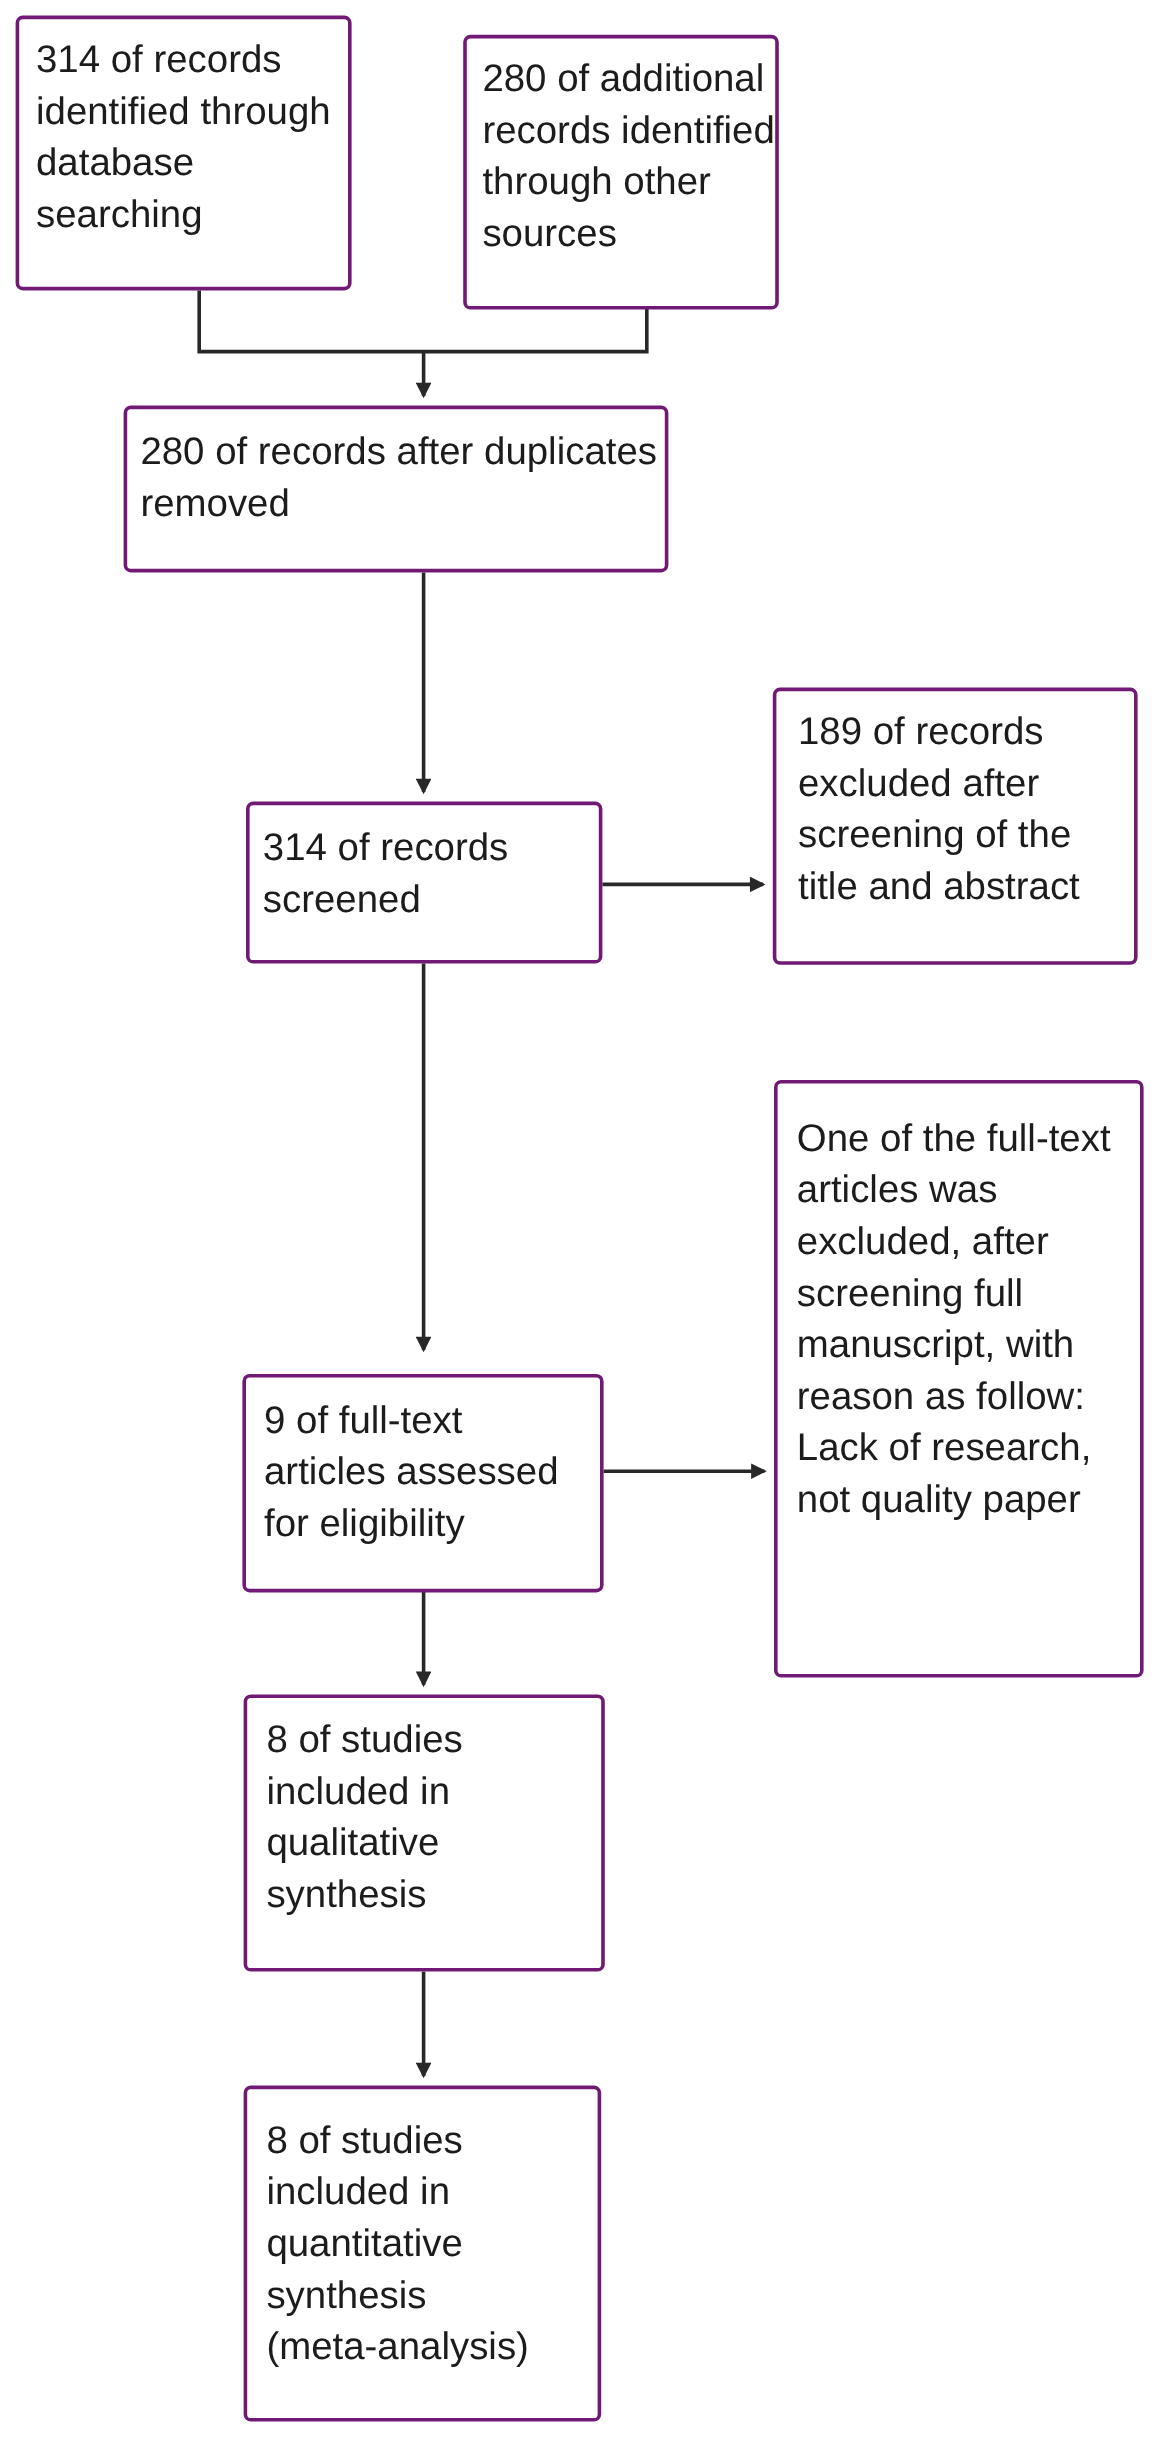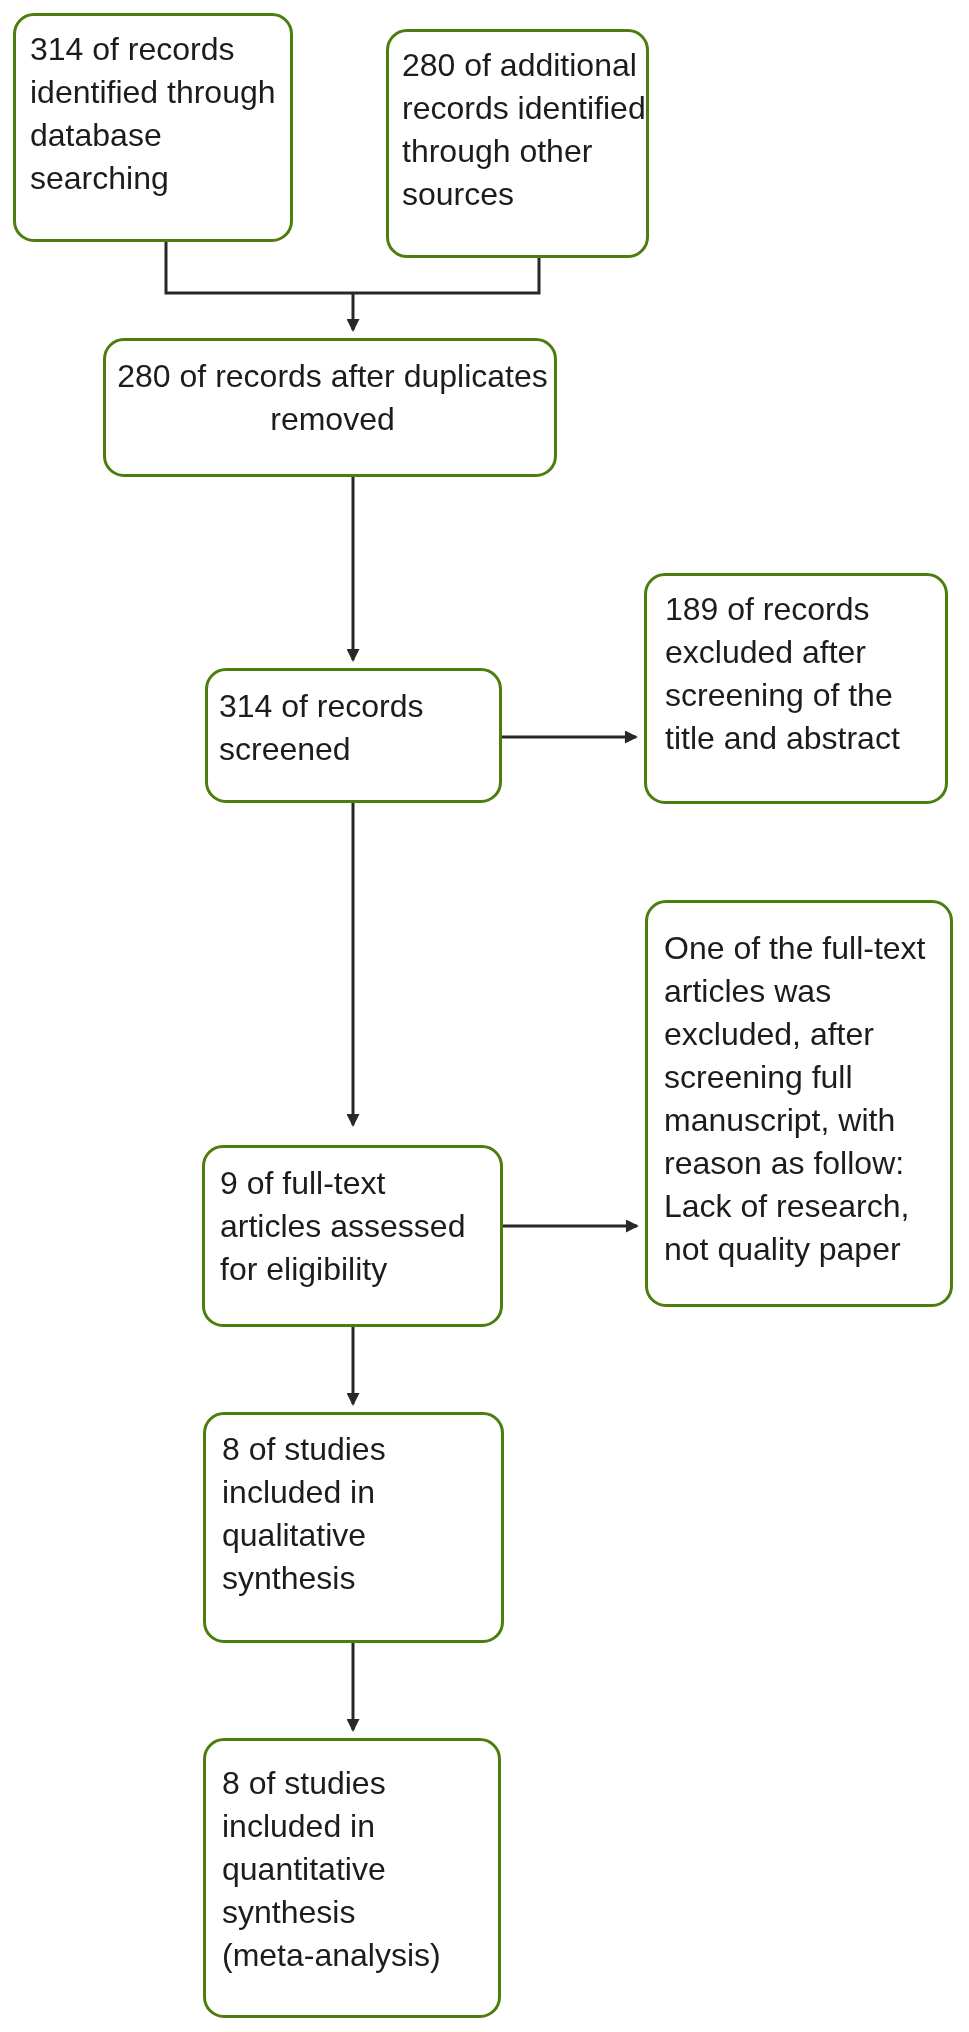--- a/index.html
+++ b/index.html
@@ -13,36 +13,36 @@
   }
   #connectors {
     position: absolute;
     left: 0; top: 0;
     width: 969px; height: 2032px;
   }
   .box {
     position: absolute;
     box-sizing: border-box;
     background: #ffffff;
-    border: 3px solid #4d7c0f;
-    border-radius: 21px;
+    border: 3px solid #701a75;
+    border-radius: 6px;
     color: #1c1c1c;
     font-size: 32px;
     line-height: 43px;
     white-space: pre;
     overflow: visible;
   }
   
   .box-a { left: 13px;  top: 13px;   width: 280px; height: 229px; padding: 12px 6px 0 14px; }
   .box-b { left: 386px; top: 29px;   width: 263px; height: 229px; padding: 12px 4px 0 13px; }
-  .box-c { left: 103px; top: 338px;  width: 454px; height: 139px; padding: 14px 6px 0 11px; text-align: center; }
+  .box-c { left: 103px; top: 338px;  width: 454px; height: 139px; padding: 14px 6px 0 11px; }
   .box-d { left: 205px; top: 668px;  width: 297px; height: 135px; padding: 14px 6px 0 11px; }
   .box-e { left: 644px; top: 573px;  width: 304px; height: 231px; padding: 12px 4px 0 18px; }
   .box-f { left: 202px; top: 1133px; width: 301px; height: 182px; padding: 14px 4px 0 15px; margin-top: 12px; }
-  .box-g { left: 645px; top: 900px;  width: 308px; height: 407px; padding: 24px 4px 0 16px; }
+  .box-g { left: 645px; top: 900px;  width: 308px; height: 498px; padding: 24px 4px 0 16px; }
   .box-h { left: 203px; top: 1412px; width: 301px; height: 231px; padding: 13px 4px 0 16px; }
   .box-i { left: 203px; top: 1738px; width: 298px; height: 280px; padding: 21px 4px 0 16px; }
 </style>
 </head>
 <body>
 
 <div id="canvas">
 
   <svg id="connectors" viewBox="0 0 969 2032" xmlns="http://www.w3.org/2000/svg">
     <defs>

